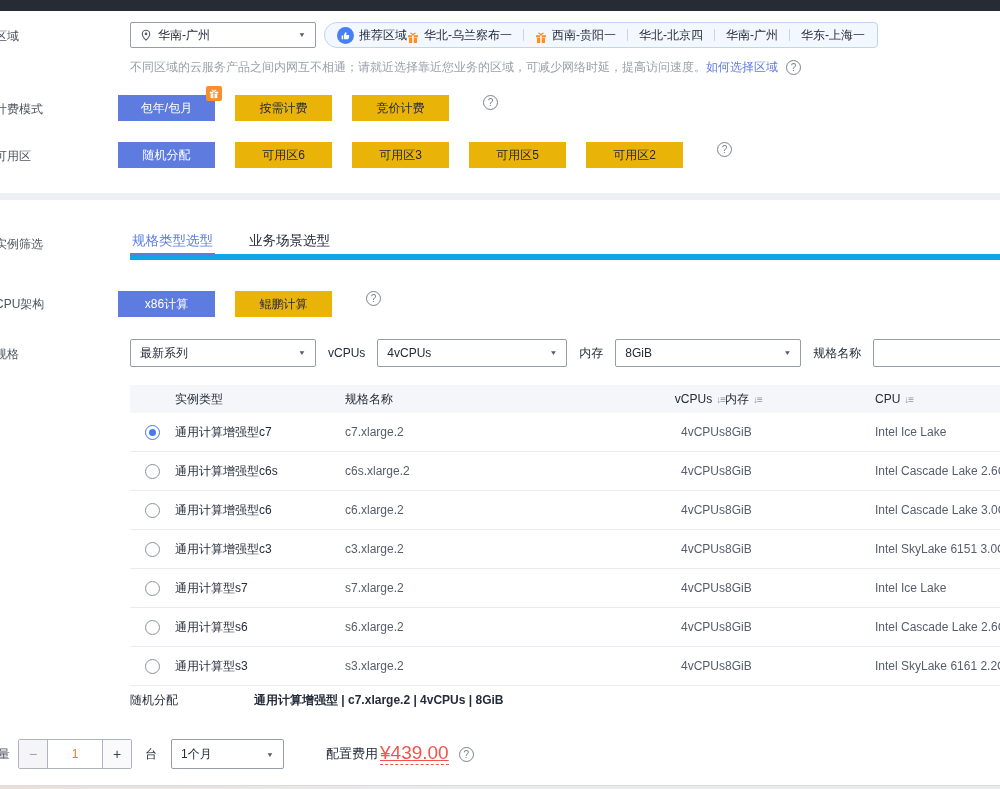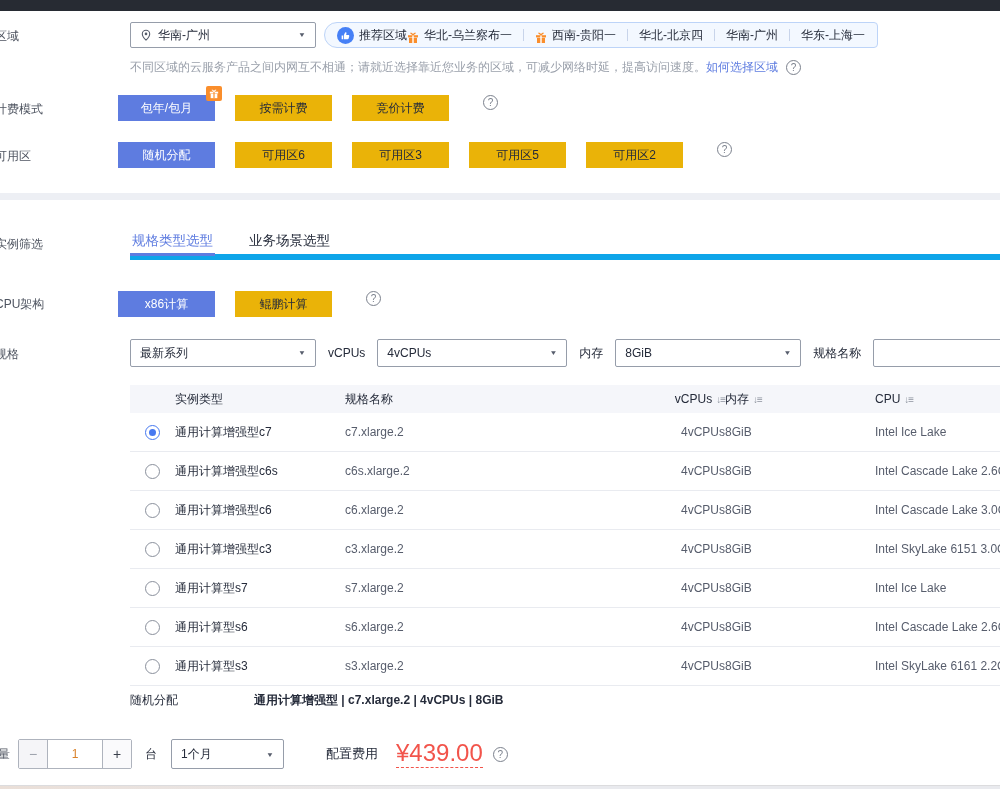--- a/index.html
+++ b/index.html
@@ -86,22 +86,22 @@
   .qty-label { position:absolute; left:-26px; font-size:12px; color:#4e5460; white-space:nowrap; }
   .stepper { display:flex; margin-left:18px; height:30px; border:1px solid #aeb3bd; border-radius:2px; background:#fff; }
   .step-btn { width:29px; display:flex; align-items:center; justify-content:center; font-size:14px; cursor:pointer; }
   .step-minus { background:#f5f5f8; color:#9ba0ab; border-right:1px solid #aeb3bd; }
   .step-plus  { background:#fafafc; color:#3a404c; border-left:1px solid #aeb3bd; }
   .qty-input { width:54px; border:none; text-align:center; font-size:12px; color:#d9822a; outline:none;
     font-family:"Liberation Sans","DejaVu Sans",sans-serif; }
   .unit-label { margin:0 14px 0 13px; font-size:12px; }
   .duration-select { width:113px; height:30px; }
   .fee-label { margin-left:42px; font-size:13px; color:#252b3a; font-weight:500; white-space:nowrap; }
-  .fee-value { margin-left:18px; font-size:24px; color:#f2544b; border-bottom:1px dashed #f2544b;
-    padding-bottom:1px; line-height:1.1; }
+  .fee-value { margin-left:2px; font-size:19px; color:#f2544b; border-bottom:1px dashed #f2544b;
+    padding-bottom:1px; line-height:1.1;text-decoration:underline; }
   .purchase-row .help-icon { margin-left:10px; }
 
   .bottom-strip { position:absolute; left:0; top:785px; width:1000px; height:4px;
     background:linear-gradient(to right,#eadfd8,#e9eaee 45%); border-top:1px solid #dcdcde; }
 
   svg { display:block; }
 </style>
 </head>
 <body>
 

